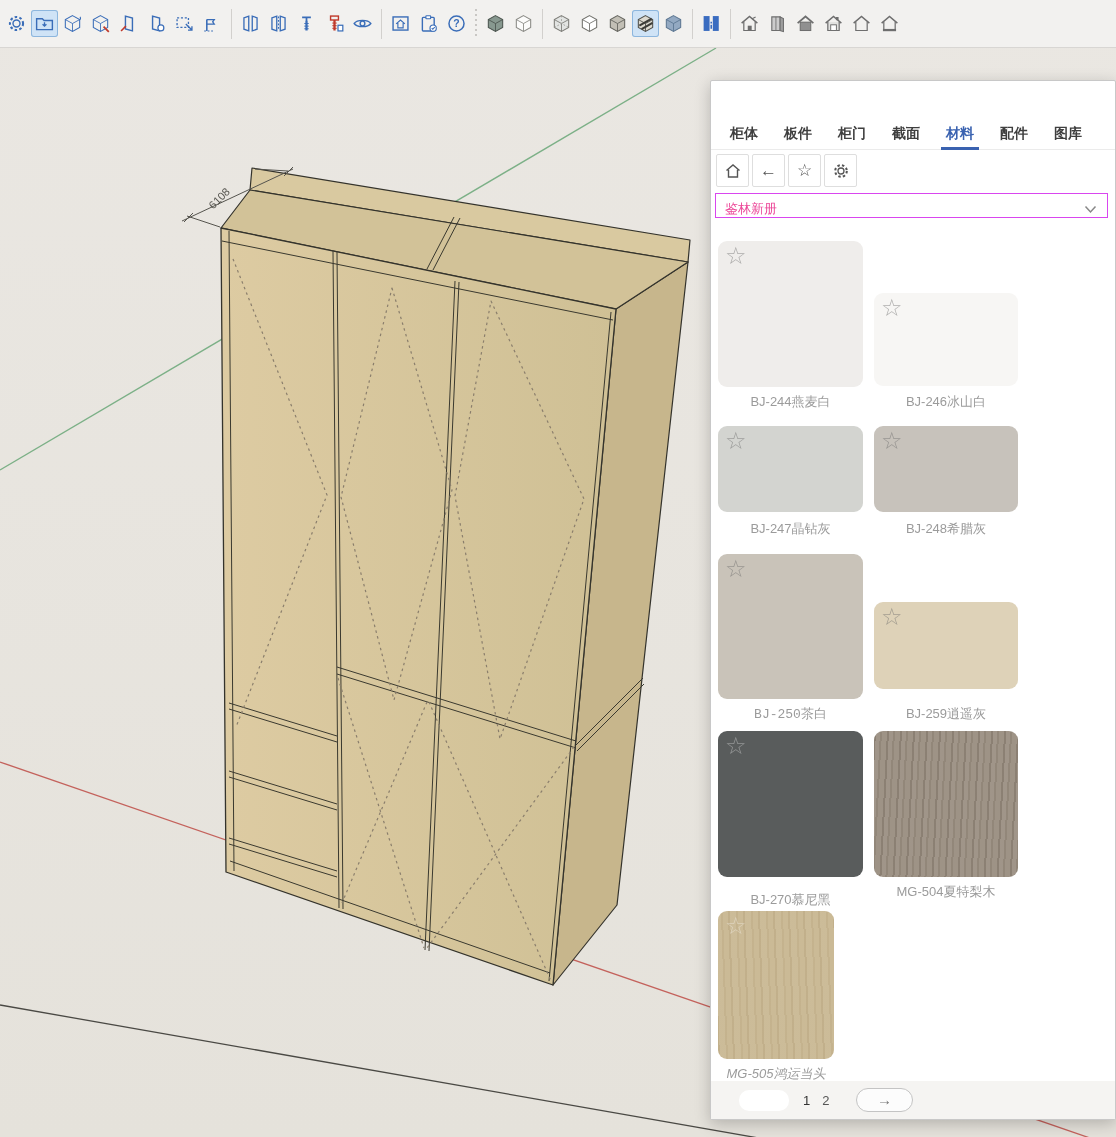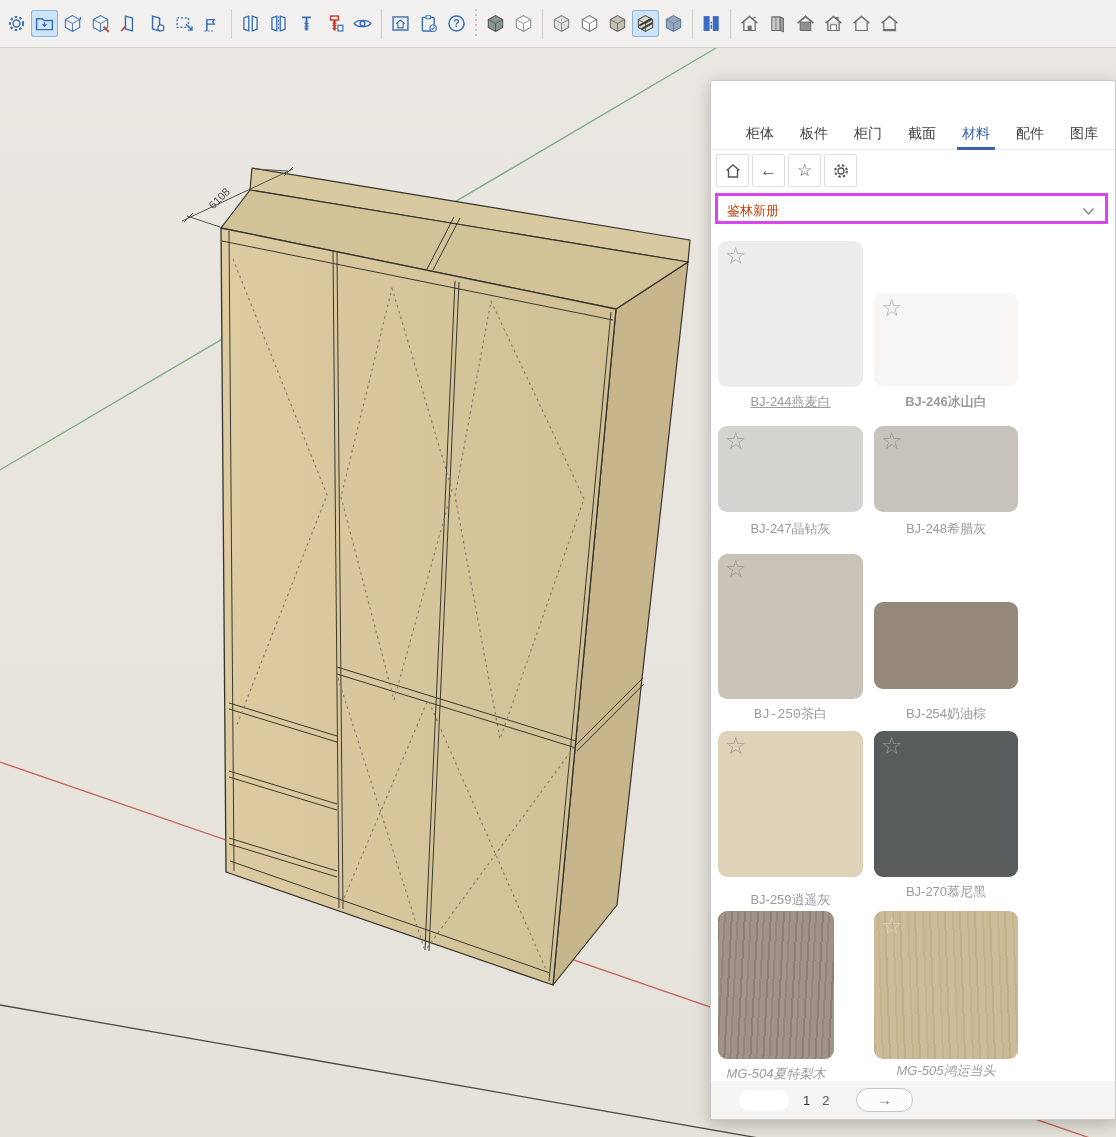--- a/index.html
+++ b/index.html
@@ -24,49 +24,49 @@
   .panel{position:absolute;left:710px;top:80px;width:406px;height:1040px;background:#fff;
          border:1px solid #c8c8c8;box-sizing:border-box;z-index:4;border-radius:2px;
          box-shadow:0 4px 16px rgba(0,0,0,.22);}
   .phead{position:absolute;top:0;left:0;right:0;height:38px;}
   .plogo{position:absolute;left:17px;top:11px;}
   .ptitle{position:absolute;left:40px;top:11px;font-size:13px;color:#666;letter-spacing:2px;}
   .wbtn{position:absolute;top:7px;font-size:15px;color:#8a8a8a;cursor:default;width:20px;text-align:center;}
   .wmin{left:256px;} .wmax{left:310px;} .wclose{left:362px;font-size:18px;top:5px;}
 
   .ptabs{position:absolute;top:38px;left:0;right:0;height:30px;border-bottom:1px solid #ebebeb;
-         display:flex;padding-left:22px;}
+         display:flex;padding-left:6px;font-weight:bold;}
   .tab{width:54px;text-align:center;font-size:14px;color:#3f3f3f;line-height:28px;position:relative;}
   .tab.active{color:#3a62b0;}
   .tab.active::after{content:"";position:absolute;left:8px;right:8px;bottom:-1px;height:3px;background:#3a62b0;}
 
   .pbtn{position:absolute;top:73px;width:33px;height:33px;border:1px solid #dedede;background:#fff;
         border-radius:2px;display:flex;align-items:center;justify-content:center;box-sizing:border-box;
         font-size:17px;color:#555;}
   .pb1{left:5px;} .pb2{left:41px;} .pb3{left:77px;} .pb4{left:113px;}
   .search{position:absolute;left:222px;top:74px;width:160px;height:32px;border:1px solid #ddd;
           box-sizing:border-box;}
   .search input{border:0;outline:none;width:128px;height:28px;margin:1px 0 0 8px;font-size:13px;
           color:#444;font-family:inherit;}
   .search input::placeholder{color:#b3b3b3;}
   .search svg{position:absolute;right:6px;top:7px;}
 
-  .dropdown{position:absolute;left:4px;top:112px;width:393px;height:31px;border:3px solid #d946ef;
-            box-sizing:border-box;font-size:13px;color:#c2410c;line-height:29px;padding-left:9px;}
+  .dropdown{position:absolute;left:4px;top:112px;width:393px;height:25px;border:1px solid #d946ef;
+            box-sizing:border-box;font-size:13px;color:#ec4899;line-height:29px;padding-left:9px;}
   .dropdown svg{position:absolute;right:10px;top:11px;}
 
   .grid{position:absolute;inset:0;}
   .mat{position:absolute;}
   .sw{width:100%;border-radius:9px;position:relative;background-size:cover;}
   .star{position:absolute;top:2px;left:7px;font-size:24px;color:rgba(105,105,105,.5);
         font-family:"DejaVu Sans",sans-serif;line-height:1.1;}
   .star.faint{color:rgba(255,255,255,.35);}
   .lbl{position:absolute;width:100%;text-align:center;font-size:13px;color:#9b9b9b;white-space:nowrap;}
-  .mat:nth-child(1){left:7px;top:160px;width:145px;}  .mat:nth-child(1) .sw{height:146px;} .mat:nth-child(1) .lbl{top:152px;text-decoration:underline;}
-  .mat:nth-child(2){left:163px;top:212px;width:144px;}.mat:nth-child(2) .sw{height:93px;}  .mat:nth-child(2) .lbl{top:100px;font-weight:bold;}
+  .mat:nth-child(1){left:7px;top:160px;width:145px;}  .mat:nth-child(1) .sw{height:146px;} .mat:nth-child(1) .lbl{top:152px;}
+  .mat:nth-child(2){left:163px;top:212px;width:144px;}.mat:nth-child(2) .sw{height:93px;}  .mat:nth-child(2) .lbl{top:100px;}
   .mat:nth-child(3){left:7px;top:345px;width:145px;}  .mat:nth-child(3) .sw{height:86px;}  .mat:nth-child(3) .lbl{top:94px;}
   .mat:nth-child(4){left:163px;top:345px;width:144px;}.mat:nth-child(4) .sw{height:86px;}  .mat:nth-child(4) .lbl{top:94px;}
   .mat:nth-child(5){left:7px;top:473px;width:145px;}  .mat:nth-child(5) .sw{height:145px;} .mat:nth-child(5) .lbl{top:151px;font-family:Liberation Mono, monospace;}
   .mat:nth-child(6){left:163px;top:521px;width:144px;}.mat:nth-child(6) .sw{height:87px;}  .mat:nth-child(6) .lbl{top:103px;}
   .mat:nth-child(7){left:7px;top:650px;width:145px;}  .mat:nth-child(7) .sw{height:146px;} .mat:nth-child(7) .lbl{top:160px;}
   .mat:nth-child(8){left:163px;top:650px;width:144px;}.mat:nth-child(8) .sw{height:146px;} .mat:nth-child(8) .lbl{top:152px;}
   .mat:nth-child(9){left:7px;top:830px;width:116px;font-style:italic;}  .mat:nth-child(9) .sw{height:148px;} .mat:nth-child(9) .lbl{top:154px;}
   .mat:nth-child(10){left:163px;top:830px;width:144px;}.mat:nth-child(10) .sw{height:148px;}.mat:nth-child(10) .lbl{top:151px;font-style:italic;}
   .wood-gray{background-image:repeating-linear-gradient(93deg,rgba(80,68,56,.22) 0 2px,rgba(255,255,255,.04) 2px 6px,rgba(90,78,62,.15) 6px 8px,rgba(255,255,255,.02) 8px 13px);}
   .wood-tan{background-image:repeating-linear-gradient(88deg,rgba(140,115,80,.12) 0 2px,rgba(255,255,255,.05) 2px 8px,rgba(150,125,90,.09) 8px 10px,rgba(255,255,255,.03) 10px 15px);}
@@ -468,24 +468,20 @@
         </div>
         <div class="lbl">BJ-248希腊灰</div>
       </div>
       <div class="mat">
         <div class="sw" style="background-color: rgb(201, 195, 185);">
           <span class="star">☆</span>
         </div>
         <div class="lbl">BJ-250茶白</div>
       </div>
       <div class="mat">
-        <div class="sw" style="background-color: rgb(148, 137, 123);"></div>
-        <div class="lbl">BJ-254奶油棕</div>
-      </div>
-      <div class="mat">
         <div class="sw" style="background-color: rgb(222, 210, 184);">
           <span class="star">☆</span>
         </div>
         <div class="lbl">BJ-259逍遥灰</div>
       </div>
       <div class="mat">
         <div class="sw" style="background-color: rgb(89, 92, 92);">
           <span class="star faint">☆</span>
         </div>
         <div class="lbl">BJ-270慕尼黑</div>

